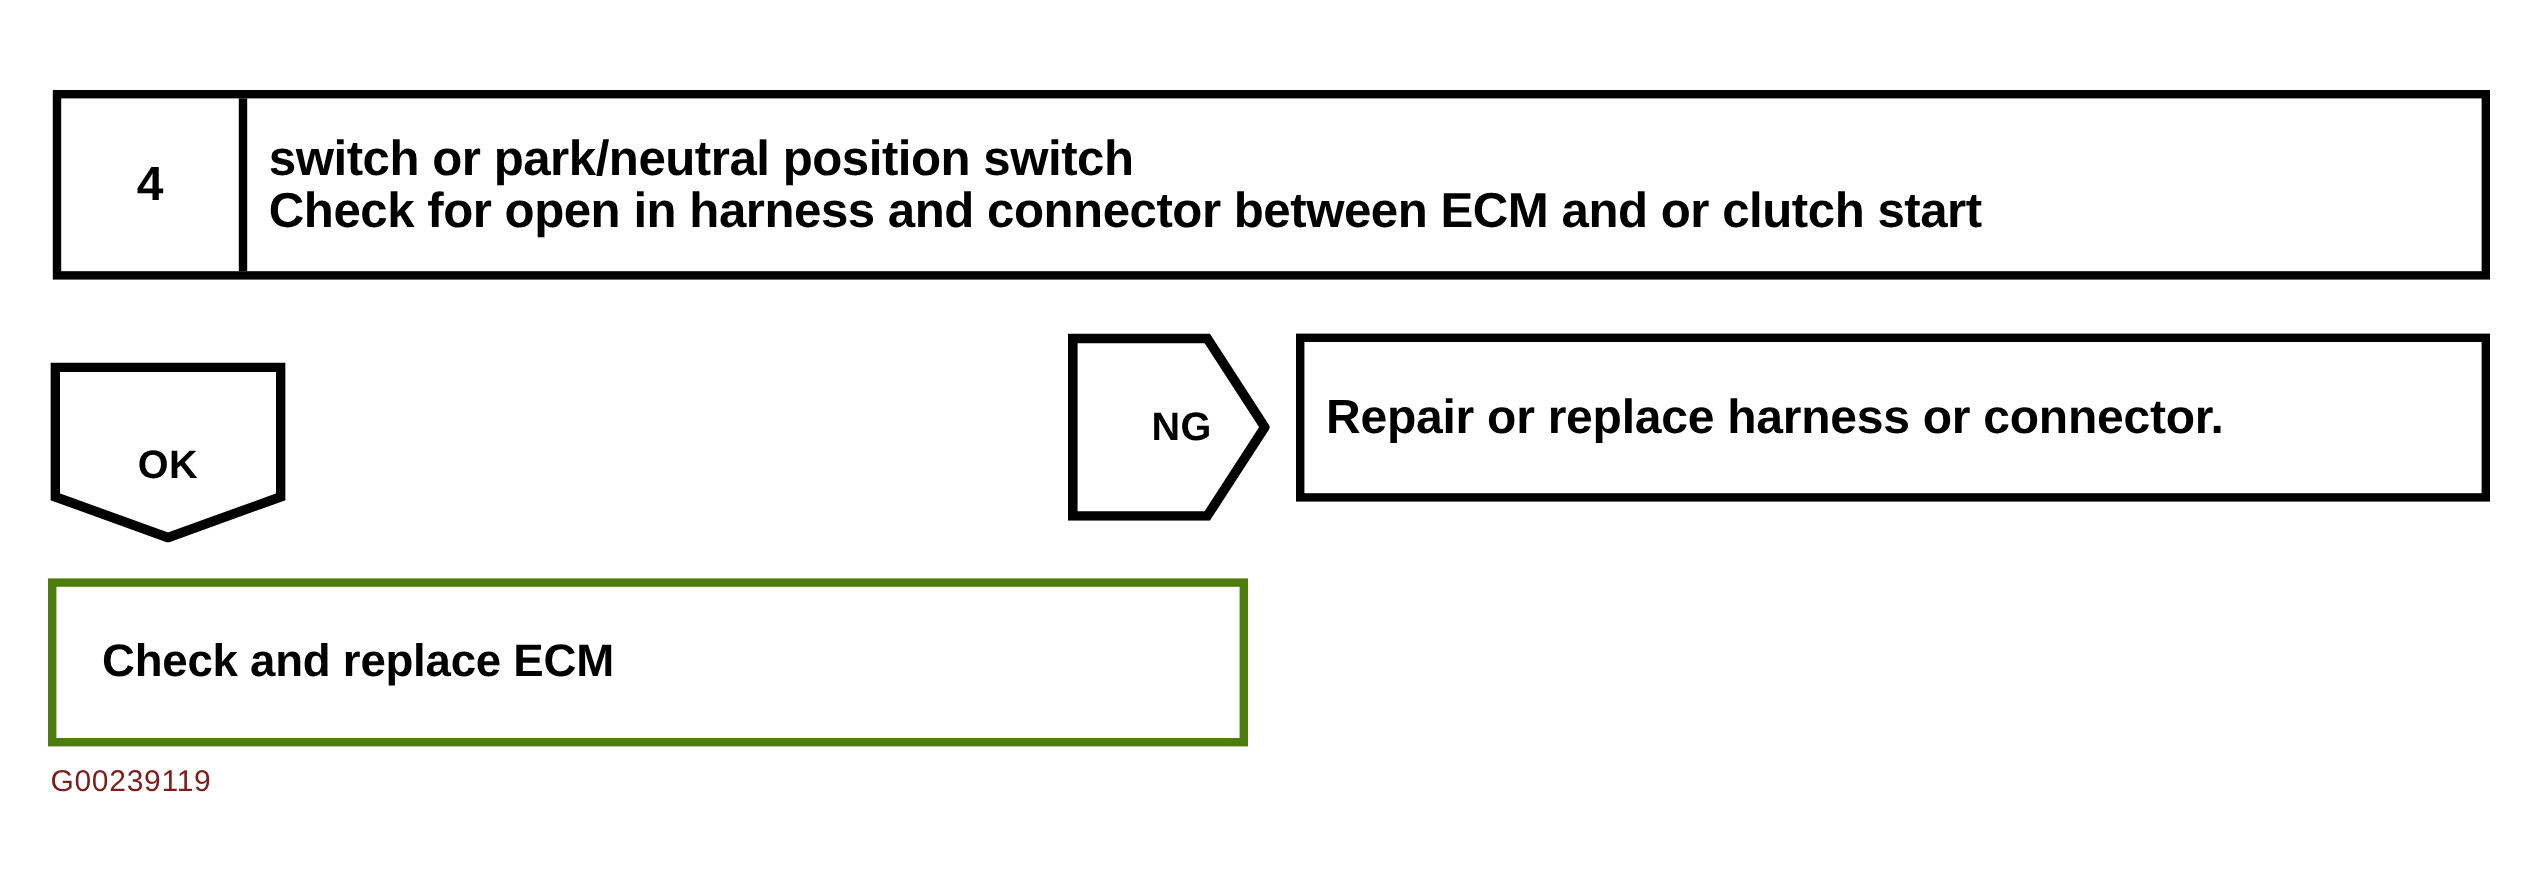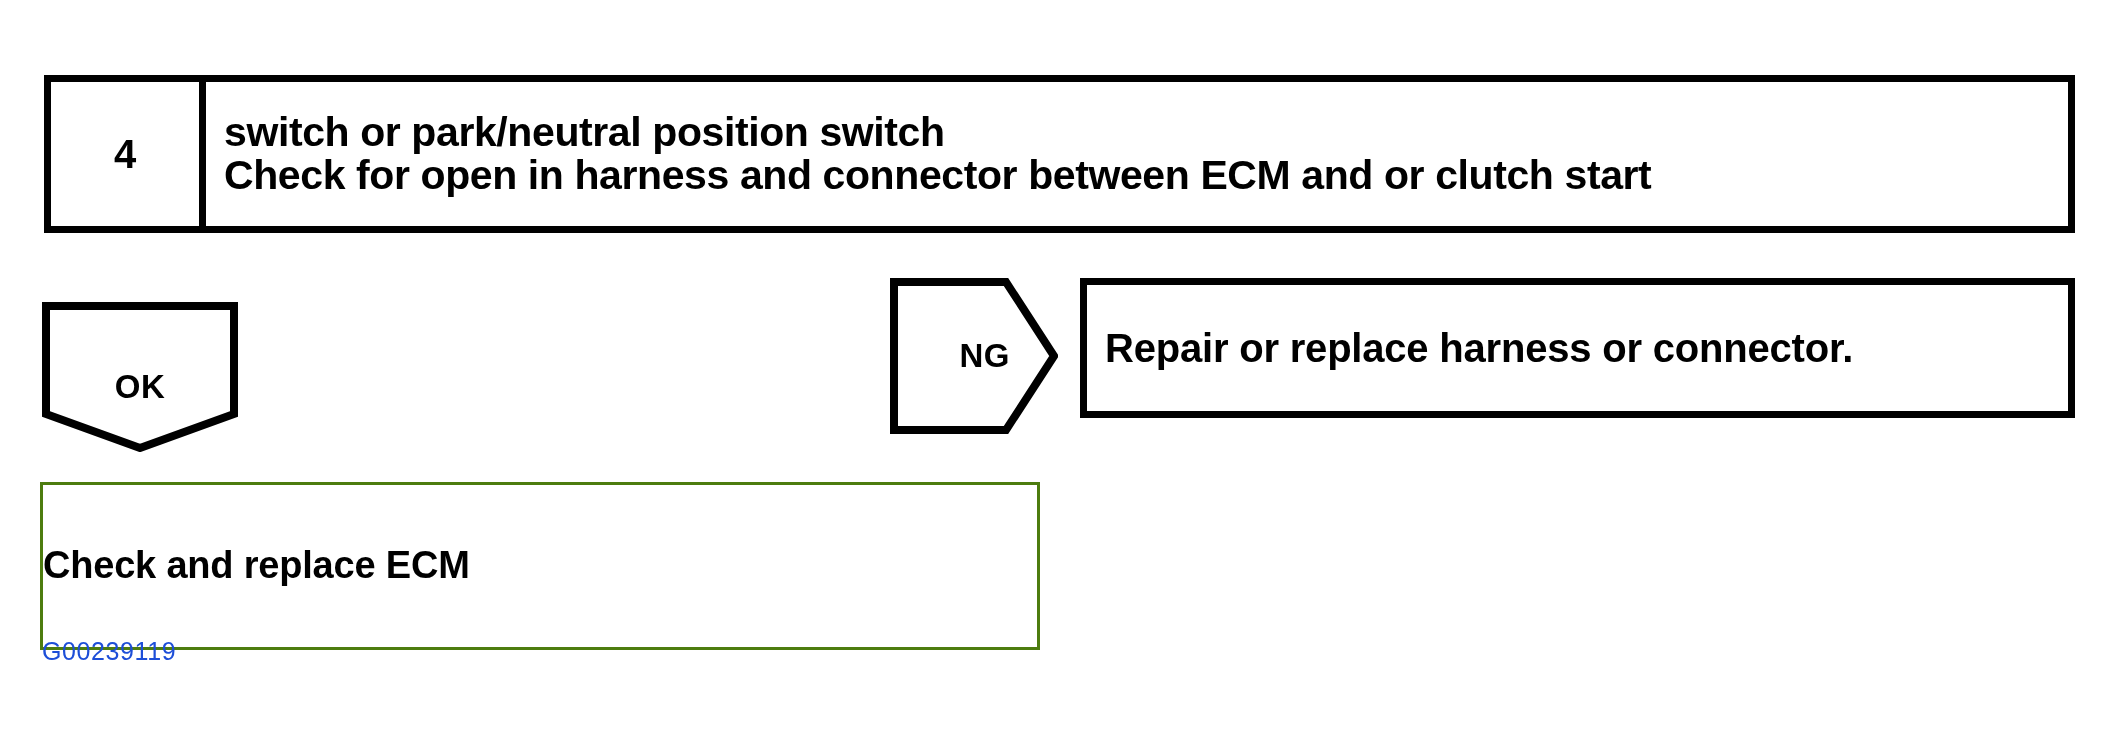--- a/index.html
+++ b/index.html
@@ -128,45 +128,46 @@
     line-height: 1.05;
     white-space: nowrap;
   }
 
   
   .ecm-box {
     position: absolute;
     left: 40px;
     top: 482px;
     width: 1000px;
-    height: 168px;
-    border: 3px solid #4d7c0f;
+    height: 140px;
+    border: 7px solid #4d7c0f;
     box-sizing: border-box;
     background: #ffffff;
     display: flex;
     align-items: center;
+    padding-left: 38px;
   }
   .ecm-text {
     font-size: 38px;
     font-weight: bold;
     letter-spacing: -0.2px;
     line-height: 1.05;
     white-space: nowrap;
   }
 
   
   .figure-id {
     position: absolute;
     left: 42px;
     top: 639px;
     font-size: 25px;
     font-weight: normal;
     letter-spacing: 0.6px;
     line-height: 1;
-    color: #1d4ed8;
+    color: #7f1d1d;
   }
 </style>
 </head>
 <body>
 
 <div id="page">
 
   <div class="step-table">
     <div class="step-number-cell">
       <span class="step-number">4</span>

